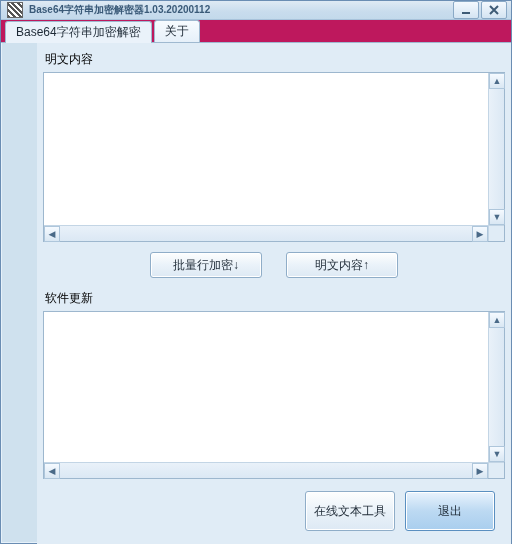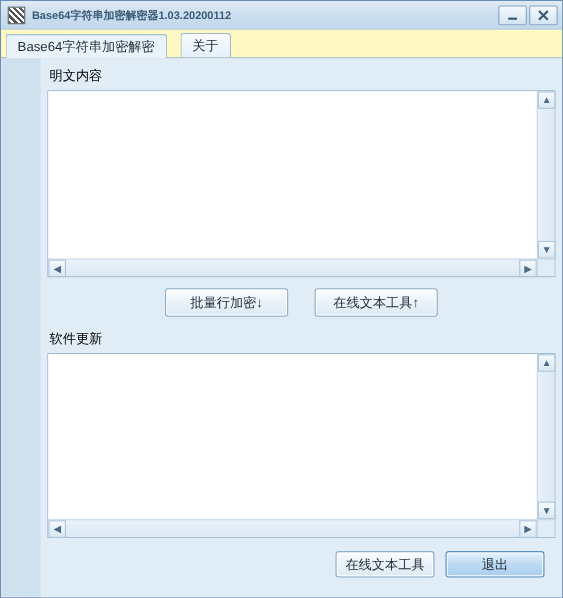--- a/index.html
+++ b/index.html
@@ -49,25 +49,24 @@
     border-radius: 2px;
     display: flex; align-items: center; justify-content: center;
     color: #3e5b76;
     font-size: 12px; line-height: 1;
     cursor: default;
   }
   .winbtn svg { display: block; }
   
   .tabstrip {
     height: 26px;
-    background: #fef9c3;
+    background: #be185d;
     border-bottom: 1px solid #9fb9d0;
     display: flex; align-items: flex-end;
     padding: 0 4px;
-    gap: 10px;
   }
   .tab {
     height: 22px;
     padding: 0 10px;
     display: flex; align-items: center;
     background: linear-gradient(#f7fbff, #e6f0f9);
     border: 1px solid #9fb9d0;
     border-bottom: none;
     margin-right: 2px;
     border-top-left-radius: 3px;
@@ -143,21 +142,21 @@
     display: flex; align-items: center; justify-content: center;
     color: #1e2a36;
     cursor: default;
     box-shadow: inset 0 0 0 1px #fff;
     text-align: center;
   }
   .footer {
     display: flex; justify-content: flex-end; gap: 10px;
     padding: 8px 10px 10px 10px;
   }
-  .footer .btn { min-width: 90px; height: 24px; }
+  .footer .btn { min-width: 90px; height: 40px; }
   .btn.primary {
     background: linear-gradient(#e9f3fd, #bcd9f2 50%, #a9ceee);
     border: 1px solid #5a8fc0;
   }
   .fixed-plain { height: 170px; flex: none; }
   .fixed-cipher { height: 168px; flex: none; }
 </style>
 </head>
 <body>
 
@@ -204,21 +203,21 @@
         <div class="sbtn">▶</div>
       </div>
       <div class="scroll-corner"></div>
     </div>
 
     <div class="middle-row">
       <div class="btn">
         <span>批量行加密↓</span>
       </div>
       <div class="btn">
-        <span>在线文本工具↑</span>
+        <span>明文内容↑</span>
       </div>
     </div>
 
     <div class="section-label">软件更新</div>
 
     <div class="textarea-wrap fixed-cipher">
       <textarea class="textarea" style=""></textarea>
       <div class="vscroll">
         <div class="sbtn">▲</div>
         <div class="sbtn">▼</div>

